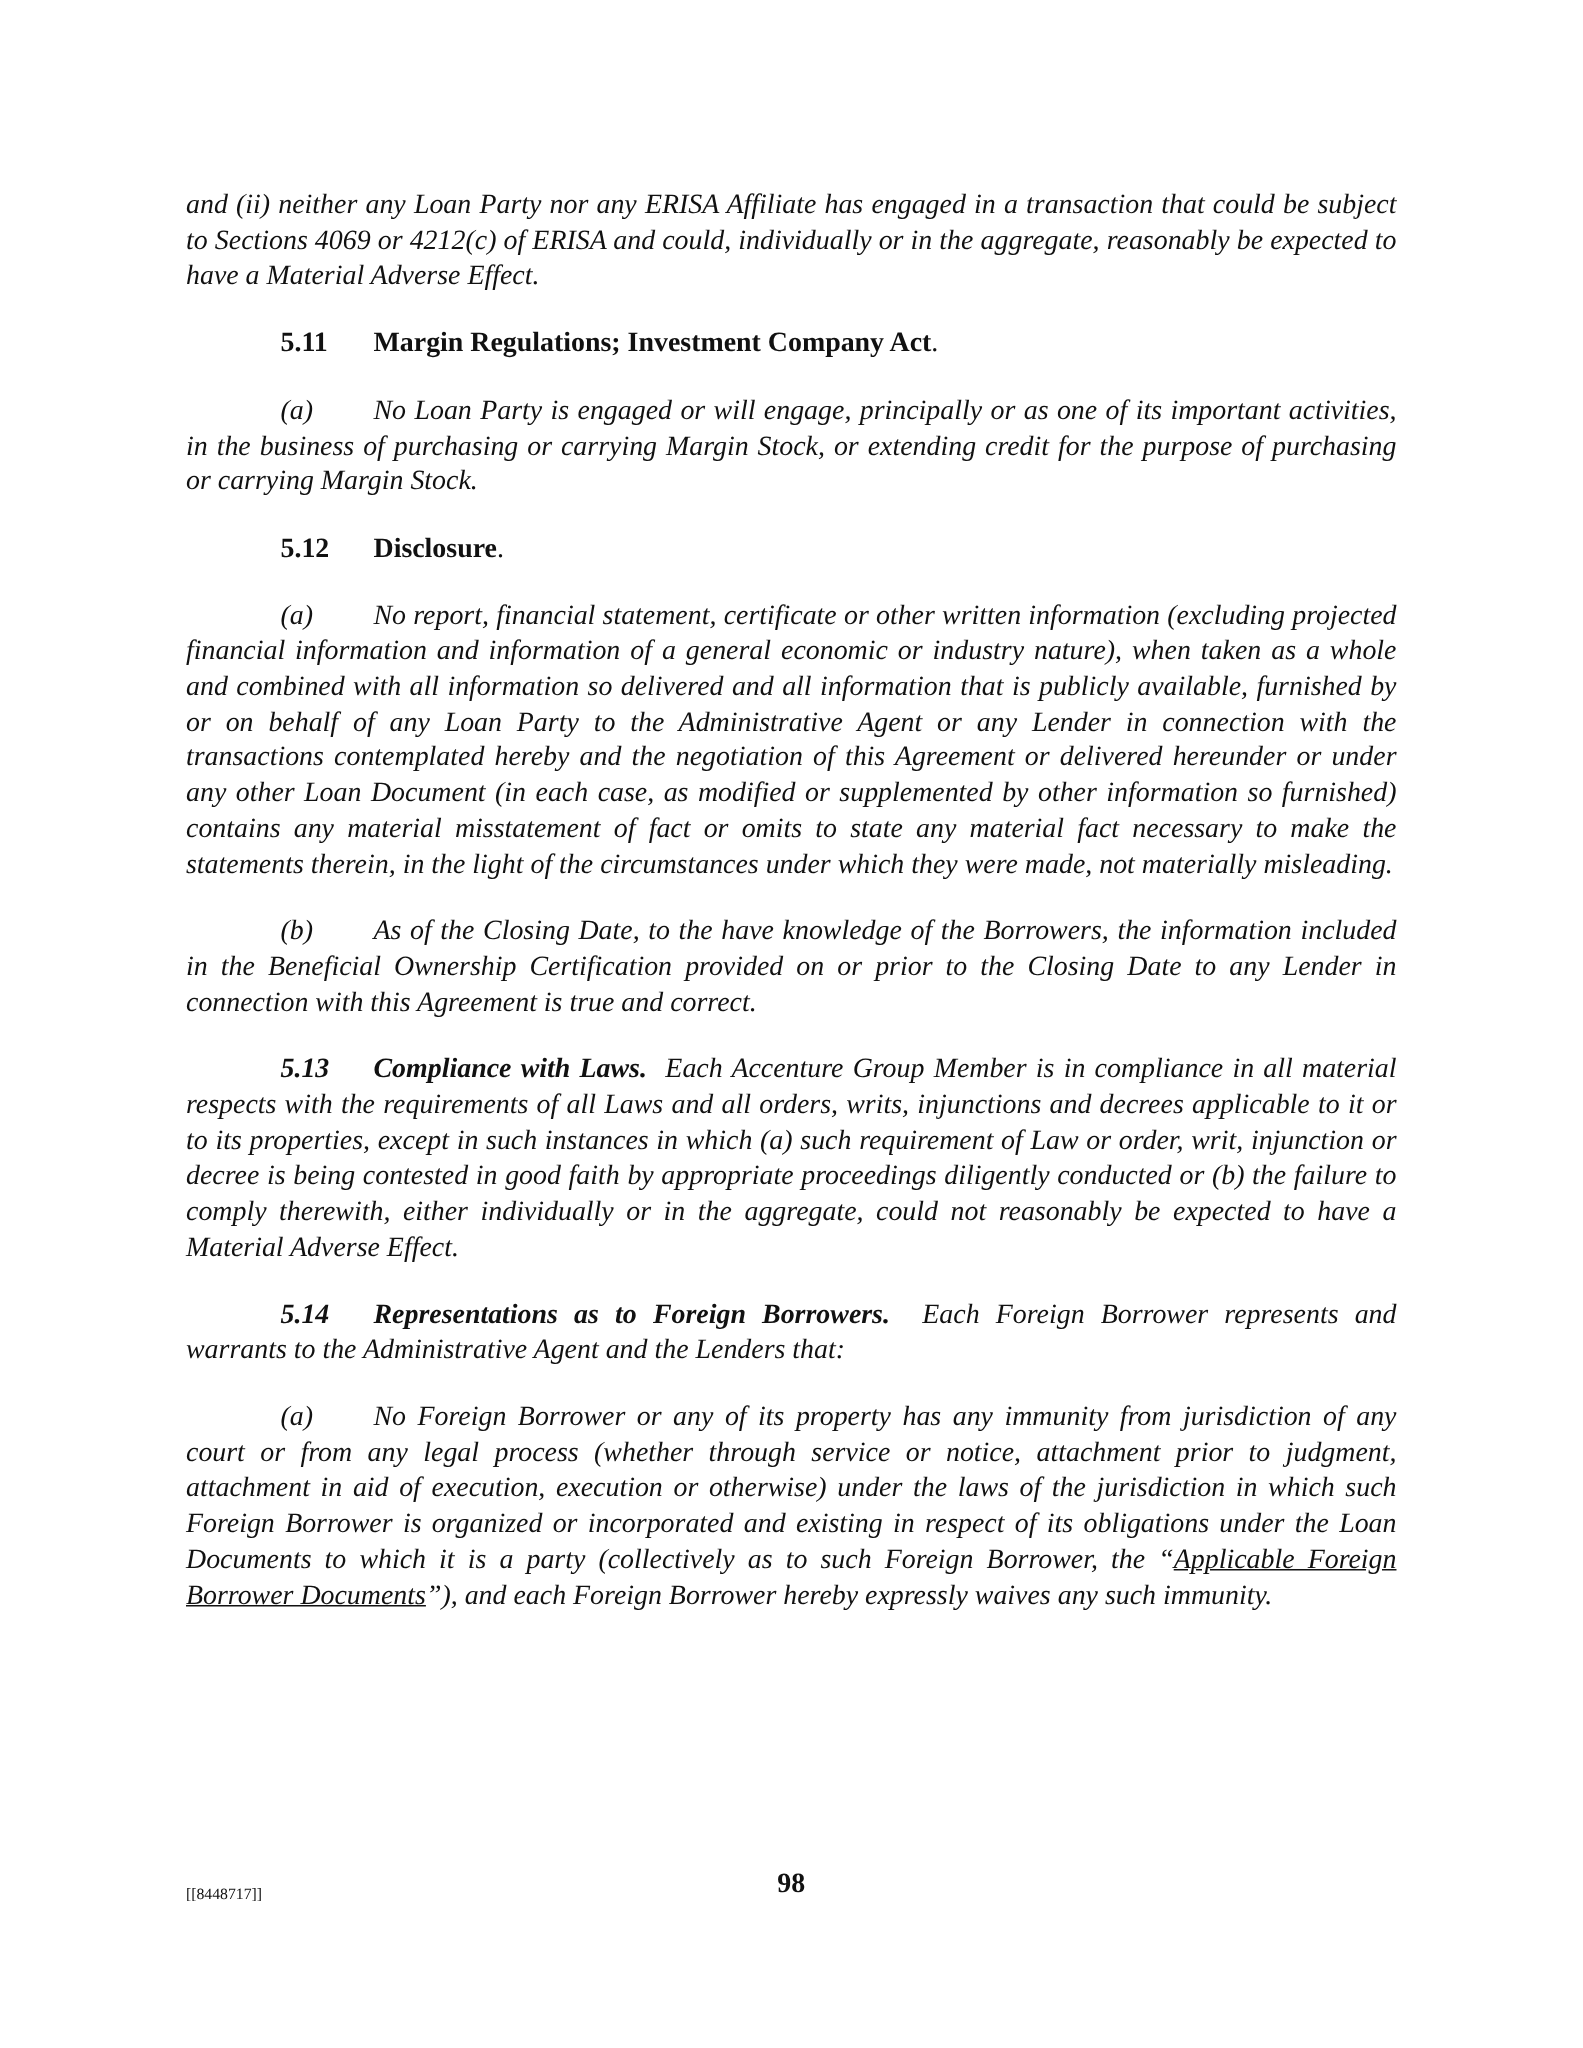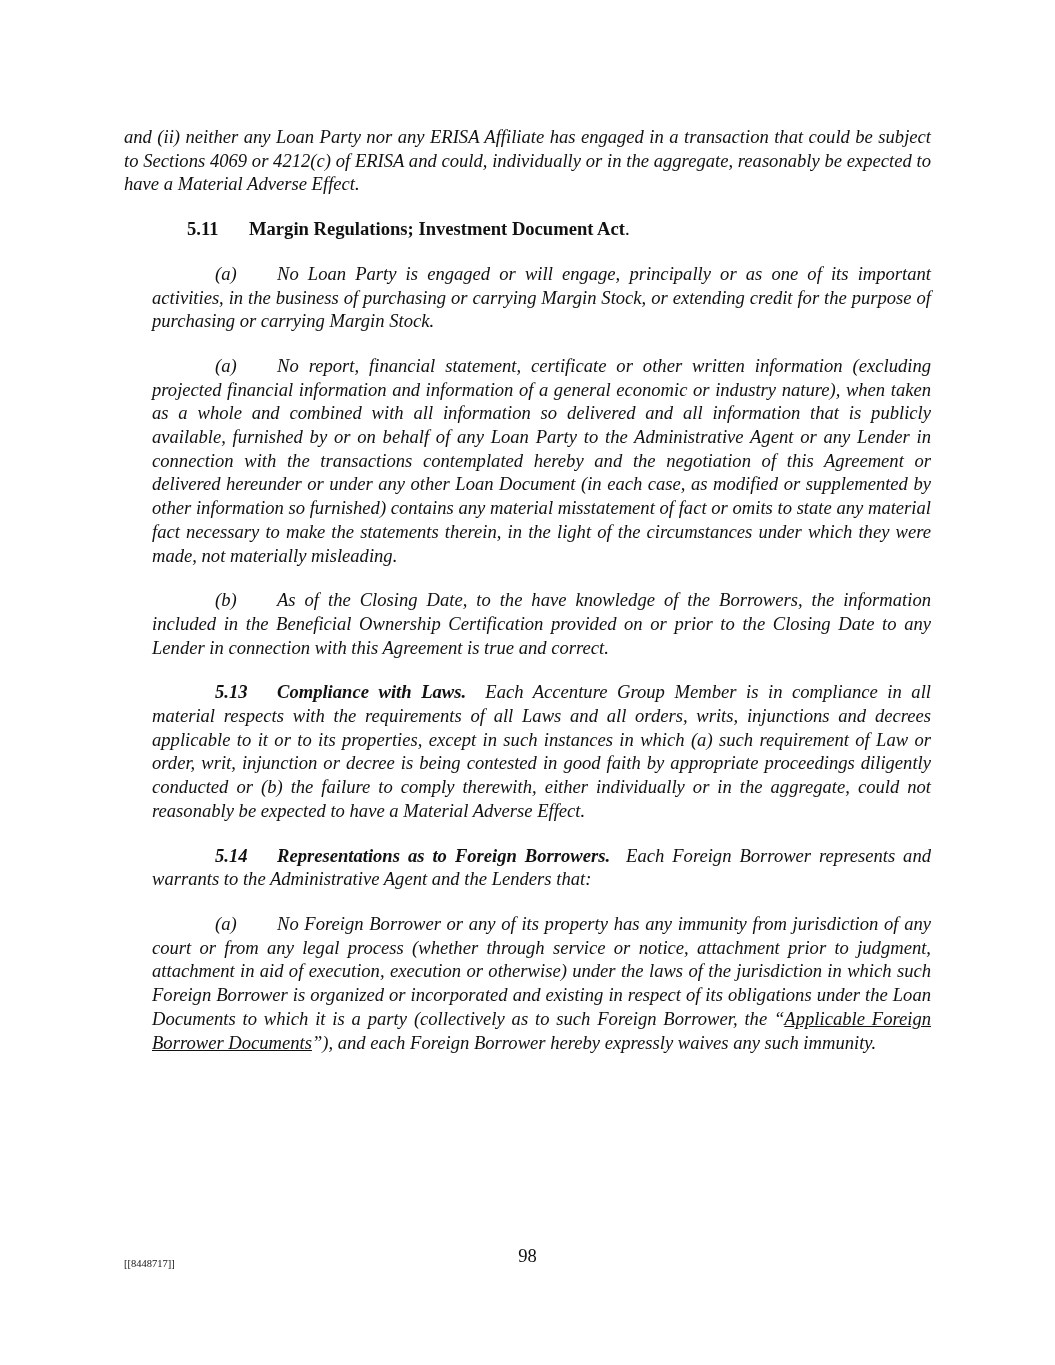--- a/index.html
+++ b/index.html
@@ -23,21 +23,20 @@
       font-size: 18.6px;
       line-height: 23.7px;
     }
     .para {
       margin: 0 0 21px 0;
       text-align: justify;
       font-style: italic;
     }
     .para.indent {
       text-indent: 63px;
-      margin-left: 28px;
     }
     .heading {
       margin: 0 0 21px 0;
       padding-left: 63px;
     }
     .num {
       font-weight: bold;
       display: inline-block;
       width: 62px;
     }
@@ -48,42 +47,46 @@
     }
     .bold { font-weight: bold; }
     .u { text-decoration: underline; }
     .page-number {
       position: absolute;
       top: 1245px;
       left: 0;
       width: 1055px;
       text-align: center;
       font-size: 18.6px;
+      font-weight: bold;
     }
     .doc-id {
       position: absolute;
       left: 124px;
       top: 1258px;
       font-size: 10.5px;
     }
   </style>
 </head>
 <body>
 
 <div class="page">
 
   <p class="para">and (ii) neither any Loan Party nor any ERISA Affiliate has engaged in a transaction that could be subject to Sections 4069 or 4212(c) of ERISA and could, individually or in the aggregate, reasonably be expected to have a Material Adverse Effect.</p>
 
   <div class="heading">
-    <span class="num">5.11</span><span class="bold">Margin Regulations; Investment Document Act</span><span>.</span>
+    <span class="num">5.11</span><span class="bold">Margin Regulations; Investment Company Act</span><span>.</span>
   </div>
   <p class="para indent">
     <span class="label">(a)</span><span>No Loan Party is engaged or will engage, principally or as one of its important activities, in the business of purchasing or carrying Margin Stock, or extending credit for the purpose of purchasing or carrying Margin Stock.</span>
   </p>
 
+  <div class="heading">
+    <span class="num">5.12</span><span class="bold">Disclosure</span><span>.</span>
+  </div>
   <p class="para indent">
     <span class="label">(a)</span><span>No report, financial statement, certificate or other written information (excluding projected financial information and information of a general economic or industry nature), when taken as a whole and combined with all information so delivered and all information that is publicly available, furnished by or on behalf of any Loan Party to the Administrative Agent or any Lender in connection with the transactions contemplated hereby and the negotiation of this Agreement or delivered hereunder or under any other Loan Document (in each case, as modified or supplemented by other information so furnished) contains any material misstatement of fact or omits to state any material fact necessary to make the statements therein, in the light of the circumstances under which they were made, not materially misleading.</span>
   </p>
   <p class="para indent">
     <span class="label">(b)</span><span>As of the Closing Date, to the have knowledge of the Borrowers, the information included in the Beneficial Ownership Certification provided on or prior to the Closing Date to any Lender in connection with this Agreement is true and correct.</span>
   </p>
 
   <p class="para indent">
     <span class="num" style="text-indent:0">5.13</span><span class="bold">Compliance with Laws.</span>&nbsp; <span>Each Accenture Group Member is in compliance in all material respects with the requirements of all Laws and all orders, writs, injunctions and decrees applicable to it or to its properties, except in such instances in which (a) such requirement of Law or order, writ, injunction or decree is being contested in good faith by appropriate proceedings diligently conducted or (b) the failure to comply therewith, either individually or in the aggregate, could not reasonably be expected to have a Material Adverse Effect.</span>
   </p>

